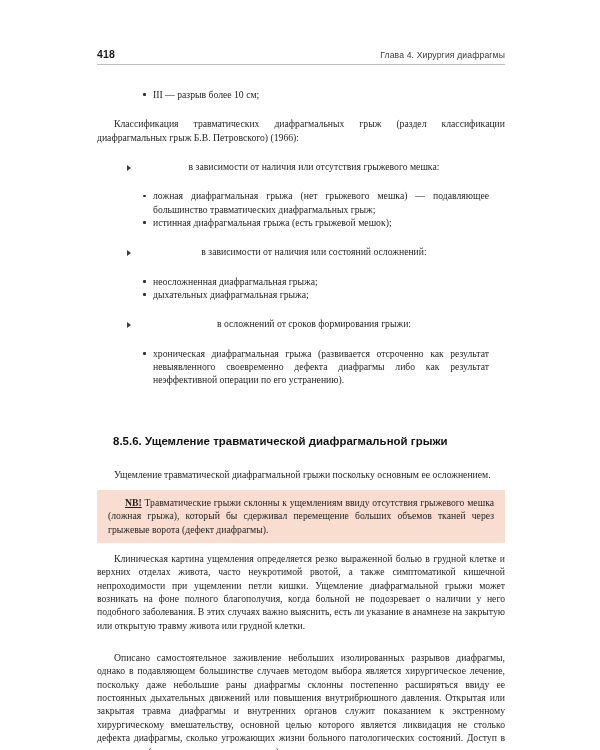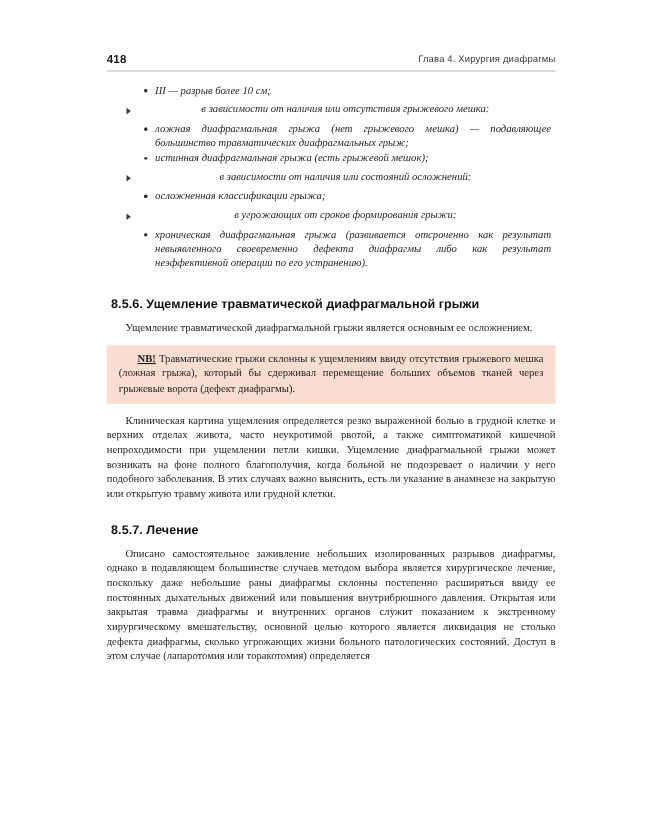--- a/index.html
+++ b/index.html
@@ -25,21 +25,21 @@
     padding: 0;
   }
 
   
   .running-head {
     position: absolute;
     left: 97px;
     top: 48px;
     width: 408px;
     display: flex;
-    align-items: flex-start;
+    align-items: flex-end;
     justify-content: space-between;
     font-family: "Liberation Sans", "DejaVu Sans", sans-serif;
     gap: 12px;
   }
   .folio {
     font-size: 10.5px;
     font-weight: bold;
     color: #1a1a1a;
     letter-spacing: 0.2px;
   }
@@ -70,23 +70,22 @@
     font-size: 9.7px;
     line-height: 13.35px;
     text-align: justify;
     text-indent: 17px;
     color: #1f1f1f;
   }
 
   
   ul.lvl1, ul.lvl2 {
     list-style: none;
-    margin: 4px;
+    margin: 16px;
     padding: 0;
-    font-style: italic;
   }
   ul.lvl1 > li.lvl1-item {
     position: relative;
     padding-left: 26px;
     font-size: 9.7px;
     line-height: 13.35px;
     text-align: center;
     color: #1f1f1f;
   }
   ul.lvl1 > li.lvl1-item > .marker-tri {
@@ -120,21 +119,21 @@
     border-radius: 50%;
     background: #2e2e2e;
   }
 
   .gap-sm { height: 4px; }
   .gap-md { height: 9px; }
   .gap-lg { height: 15px; }
 
   
   h2.section-heading {
-    margin: 4px;
+    margin: 16px;
     font-family: "Liberation Sans", "DejaVu Sans", sans-serif;
     font-size: 11.4px;
     font-weight: bold;
     color: #111111;
     letter-spacing: 0.05px;
     line-height: 14px;
   }
 
   
   .nb-box {
@@ -169,20 +168,21 @@
 
   <div class="content">
 
     <ul class="lvl2 top-level">
       <li class="lvl2-item">
         <span class="marker-dot"></span>
         <span>III — разрыв более 10 см;</span>
       </li>
     </ul>
 
+    <p class="body-text">Классификация травматических диафрагмальных грыж (раздел классификации диафрагмальных грыж Б.В. Петровского) (1966):</p>
 
     <ul class="lvl1">
       <li class="lvl1-item">
         <span class="marker-tri"></span>
         <span>в зависимости от наличия или отсутствия грыжевого мешка:</span>
       </li>
     </ul>
     <ul class="lvl2">
       <li class="lvl2-item">
         <span class="marker-dot"></span>
@@ -196,60 +196,60 @@
 
     <ul class="lvl1">
       <li class="lvl1-item">
         <span class="marker-tri"></span>
         <span>в зависимости от наличия или состояний осложнений:</span>
       </li>
     </ul>
     <ul class="lvl2">
       <li class="lvl2-item">
         <span class="marker-dot"></span>
-      </li>
-      <li class="lvl2-item">
-        <span class="marker-dot"></span>
-        <span>осложненная классификации грыжа;</span>
+        <span>неосложненная диафрагмальная грыжа;</span>
+      </li>
+      <li class="lvl2-item">
+        <span class="marker-dot"></span>
+        <span>дыхательных диафрагмальная грыжа;</span>
       </li>
     </ul>
 
     <ul class="lvl1">
       <li class="lvl1-item">
         <span class="marker-tri"></span>
-        <span>в угрожающих от сроков формирования грыжи:</span>
+        <span>в осложнений от сроков формирования грыжи:</span>
       </li>
     </ul>
     <ul class="lvl2">
       <li class="lvl2-item">
         <span class="marker-dot"></span>
         <span>хроническая диафрагмальная грыжа (развивается отсроченно как результат невыявленного своевременно дефекта диафрагмы либо как результат неэффективной операции по его устранению).</span>
       </li>
     </ul>
 
     <div class="gap-lg"></div>
 
     <h2 class="section-heading">8.5.6. Ущемление травматической диафрагмальной грыжи</h2>
 
     <div class="gap-sm"></div>
 
-    <p class="body-text">Ущемление травматической диафрагмальной грыжи является основным ее осложнением.</p>
+    <p class="body-text">Ущемление травматической диафрагмальной грыжи поскольку основным ее осложнением.</p>
 
     <div class="gap-md"></div>
 
     <div class="nb-box">
       <p><span class="nb-label">NB!</span> <span>Травматические грыжи склонны к ущемлениям ввиду отсутствия грыжевого мешка (ложная грыжа), который бы сдерживал перемещение больших объемов тканей через грыжевые ворота (дефект диафрагмы).</span></p>
     </div>
 
     <div class="gap-md"></div>
 
     <p class="body-text">Клиническая картина ущемления определяется резко выраженной болью в грудной клетке и верхних отделах живота, часто неукротимой рвотой, а также симптоматикой кишечной непроходимости при ущемлении петли кишки. Ущемление диафрагмальной грыжи может возникать на фоне полного благополучия, когда больной не подозревает о наличии у него подобного заболевания. В этих случаях важно выяснить, есть ли указание в анамнезе на закрытую или открытую травму живота или грудной клетки.</p>
 
     <div class="gap-lg"></div>
 
-    <h2 class="section-heading">8.5.7. Лечение</h2>
 
     <div class="gap-sm"></div>
 
     <p class="body-text">Описано самостоятельное заживление небольших изолированных разрывов диафрагмы, однако в подавляющем большинстве случаев методом выбора является хирургическое лечение, поскольку даже небольшие раны диафрагмы склонны постепенно расширяться ввиду ее постоянных дыхательных движений или повышения внутрибрюшного давления. Открытая или закрытая травма диафрагмы и внутренних органов служит показанием к экстренному хирургическому вмешательству, основной целью которого является ликвидация не столько дефекта диафрагмы, сколько угрожающих жизни больного патологических состояний. Доступ в этом случае (лапаротомия или торакотомия) определяется</p>
 
   </div>
 </div>
 
 </body></html>

